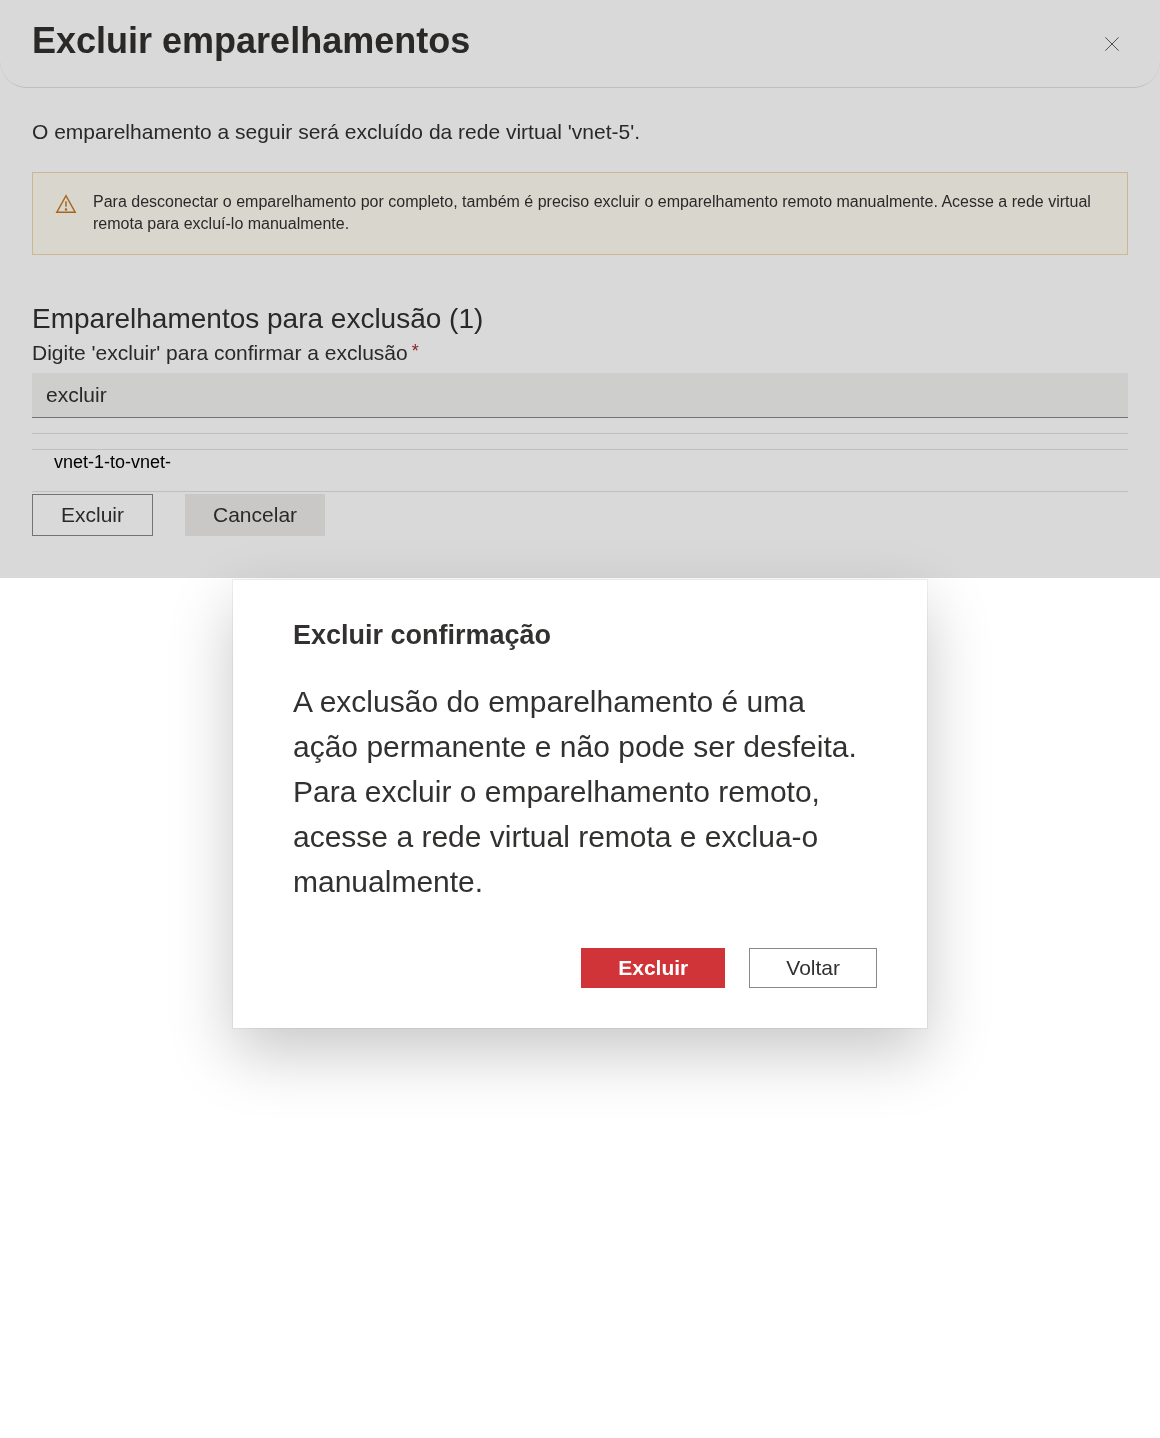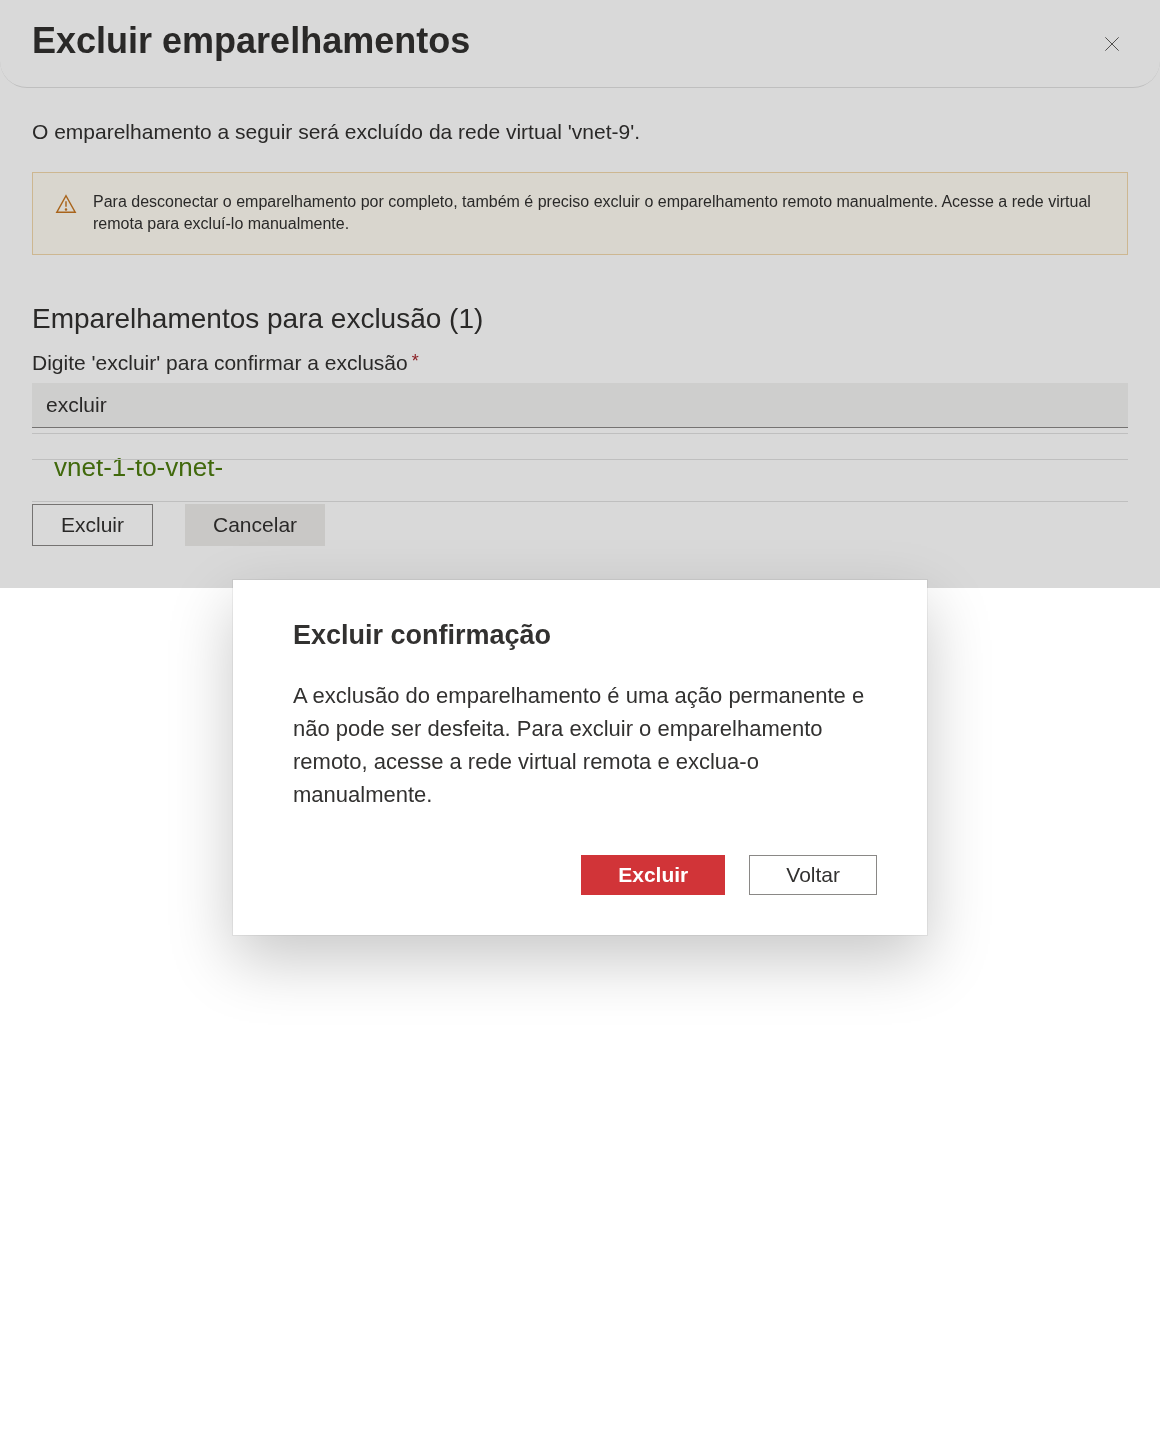--- a/index.html
+++ b/index.html
@@ -98,22 +98,22 @@
     }
     .th-remote {
       flex: 1;
     }
     .table-row {
       display: flex;
       padding: 18px 22px;
       border-bottom: 1px solid #e1e1e1;
     }
     .td {
-      font-size: 26px;
-      color: #4d7c0f;
+      font-size: 18px;
+      color: #000000;
       white-space: nowrap;
       overflow: hidden;
       text-overflow: ellipsis;
     }
     .td-peering {
       flex: 0 0 56%;
       padding-right: 20px;
     }
     .td-remote {
       flex: 1;
@@ -200,21 +200,21 @@
       padding: 40px 50px 40px 60px;
       z-index: 10;
     }
     .dialog-title {
       font-size: 27px;
       font-weight: 600;
       color: #323130;
       margin-bottom: 28px;
     }
     .dialog-body {
-      font-size: 22px;
+      font-size: 30px;
       color: #323130;
       line-height: 1.5;
       margin-bottom: 44px;
     }
     .dialog-footer {
       display: flex;
       justify-content: flex-end;
       gap: 24px;
     }
     .btn-danger {
@@ -251,21 +251,21 @@
       <span>
         <svg viewBox="0 0 24 24" stroke="currentColor" stroke-width="1.2" fill="none">
           <line x1="4" y1="4" x2="20" y2="20"></line>
           <line x1="20" y1="4" x2="4" y2="20"></line>
         </svg>
       </span>
     </button>
   </div>
 
   <div class="content">
-    <p class="intro-text">O emparelhamento a seguir será excluído da rede virtual 'vnet-9'.</p>
+    <p class="intro-text">O emparelhamento a seguir será excluído da rede virtual 'vnet-5'.</p>
 
     <div class="warning-box">
       <span class="warning-icon">
         <svg viewBox="0 0 24 24" stroke-width="1.6">
           <path d="M12 3 L22 21 L2 21 Z"></path>
           <line x1="12" y1="9" x2="12" y2="15"></line>
           <circle cx="12" cy="18" r="0.6" fill="#c77620"></circle>
         </svg>
       </span>
       <div class="warning-text">Para desconectar o emparelhamento por completo, também é preciso excluir o emparelhamento remoto manualmente. Acesse a rede virtual remota para excluí-lo manualmente.</div>

